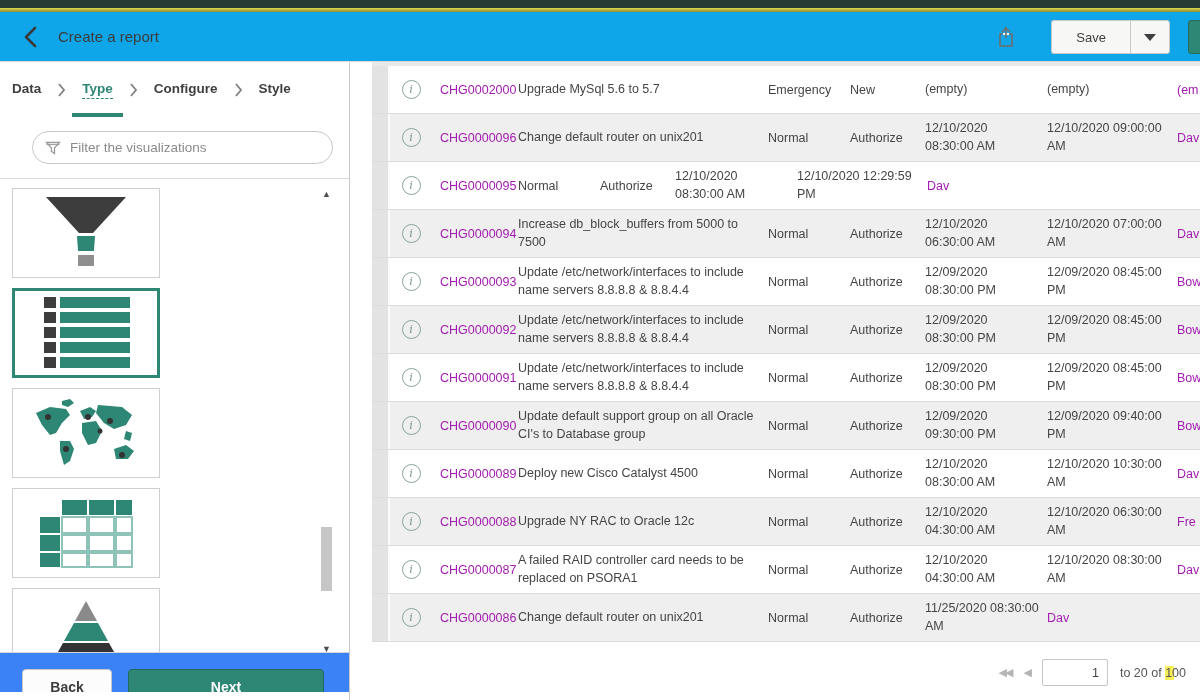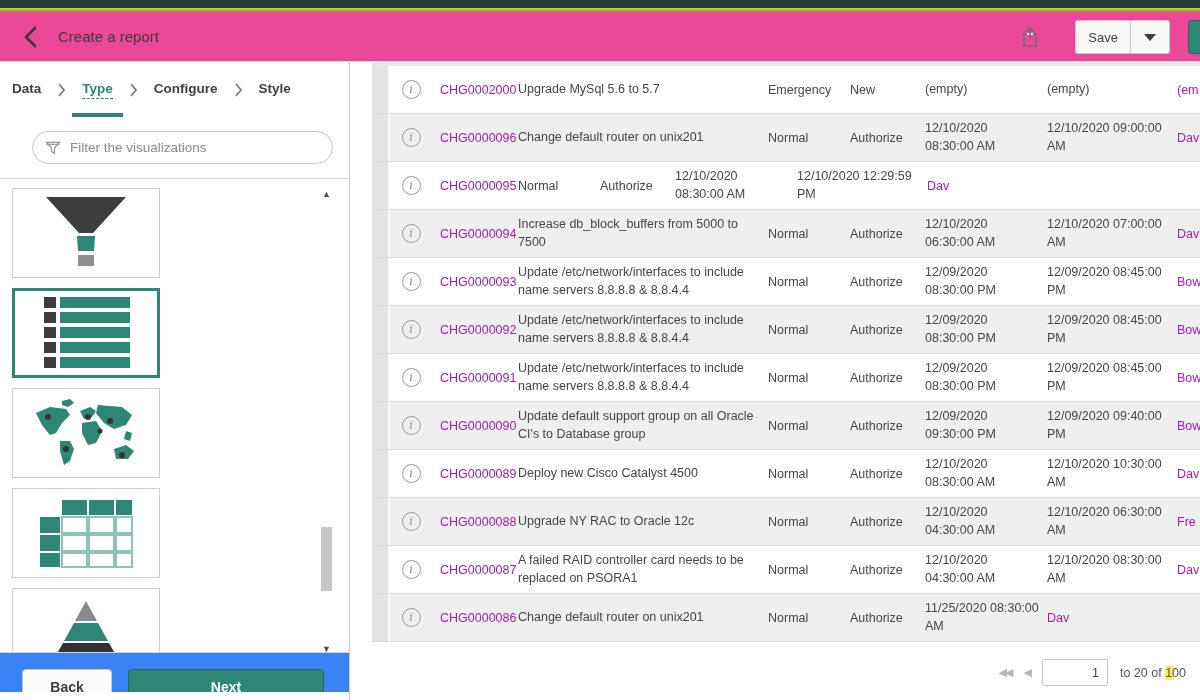--- a/index.html
+++ b/index.html
@@ -5,31 +5,31 @@
   * { margin:0; padding:0; box-sizing:border-box; }
   html,body { width:1200px; height:700px; overflow:hidden; background:#fff;
               font-family:"Liberation Sans", sans-serif; color:#454545; }
 
   
   .topstrip { position:absolute; left:0; top:0; width:1200px; height:8px; background:#263b34; }
   .topstrip-accent { position:absolute; left:0; top:8px; width:1200px; height:4px;
                      background:linear-gradient(#dcd84c,#8f8b2c); }
 
   
-  .header { position:absolute; left:0; top:12px; width:1200px; height:50px; background:#ec4899;
+  .header { position:absolute; left:0; top:12px; width:1200px; height:50px; background:#0ea5e9;
             border-bottom:1px solid #d9d9d9; display:flex; align-items:center; }
   .back-btn { width:40px; height:40px; margin-left:10px; display:flex; align-items:center;
               justify-content:center; cursor:pointer; background:none; border:none; }
   .page-title { font-size:15px; color:#3c3c3c; margin-left:8px; }
   .header-right { position:absolute; right:0; top:0; height:50px; display:flex; align-items:center; }
   .share-btn { width:34px; height:34px; border:none; background:none; display:flex;
                align-items:center; justify-content:center; margin-right:28px; cursor:pointer; }
   .save-group { display:flex; height:34px; margin-right:18px; }
   .save-btn { background:#f7f7f6; border:1px solid #c9c9c9; border-right:none; height:34px;
-              padding:0 12px; font-size:13px; color:#3e3e3e; border-radius:3px 0 0 3px; cursor:pointer;
+              padding:0 24px; font-size:13px; color:#3e3e3e; border-radius:3px 0 0 3px; cursor:pointer;
               font-family:"Liberation Sans",sans-serif; }
   .save-caret-btn { background:#f7f7f6; border:1px solid #c9c9c9; height:34px; width:40px;
               border-radius:0 3px 3px 0; cursor:pointer; display:flex; align-items:center; justify-content:center; }
   .caret-down { width:0; height:0; border-left:6px solid transparent; border-right:6px solid transparent;
                 border-top:7px solid #3e3e3e; }
   .edge-primary-btn { width:26px; height:34px; background:#2e8674; border:1px solid #256b5d;
                       border-radius:3px 0 0 3px; margin-right:-14px; cursor:pointer; }
 
   
   .left-panel { position:absolute; left:0; top:62px; width:350px; height:638px; background:#fff;

